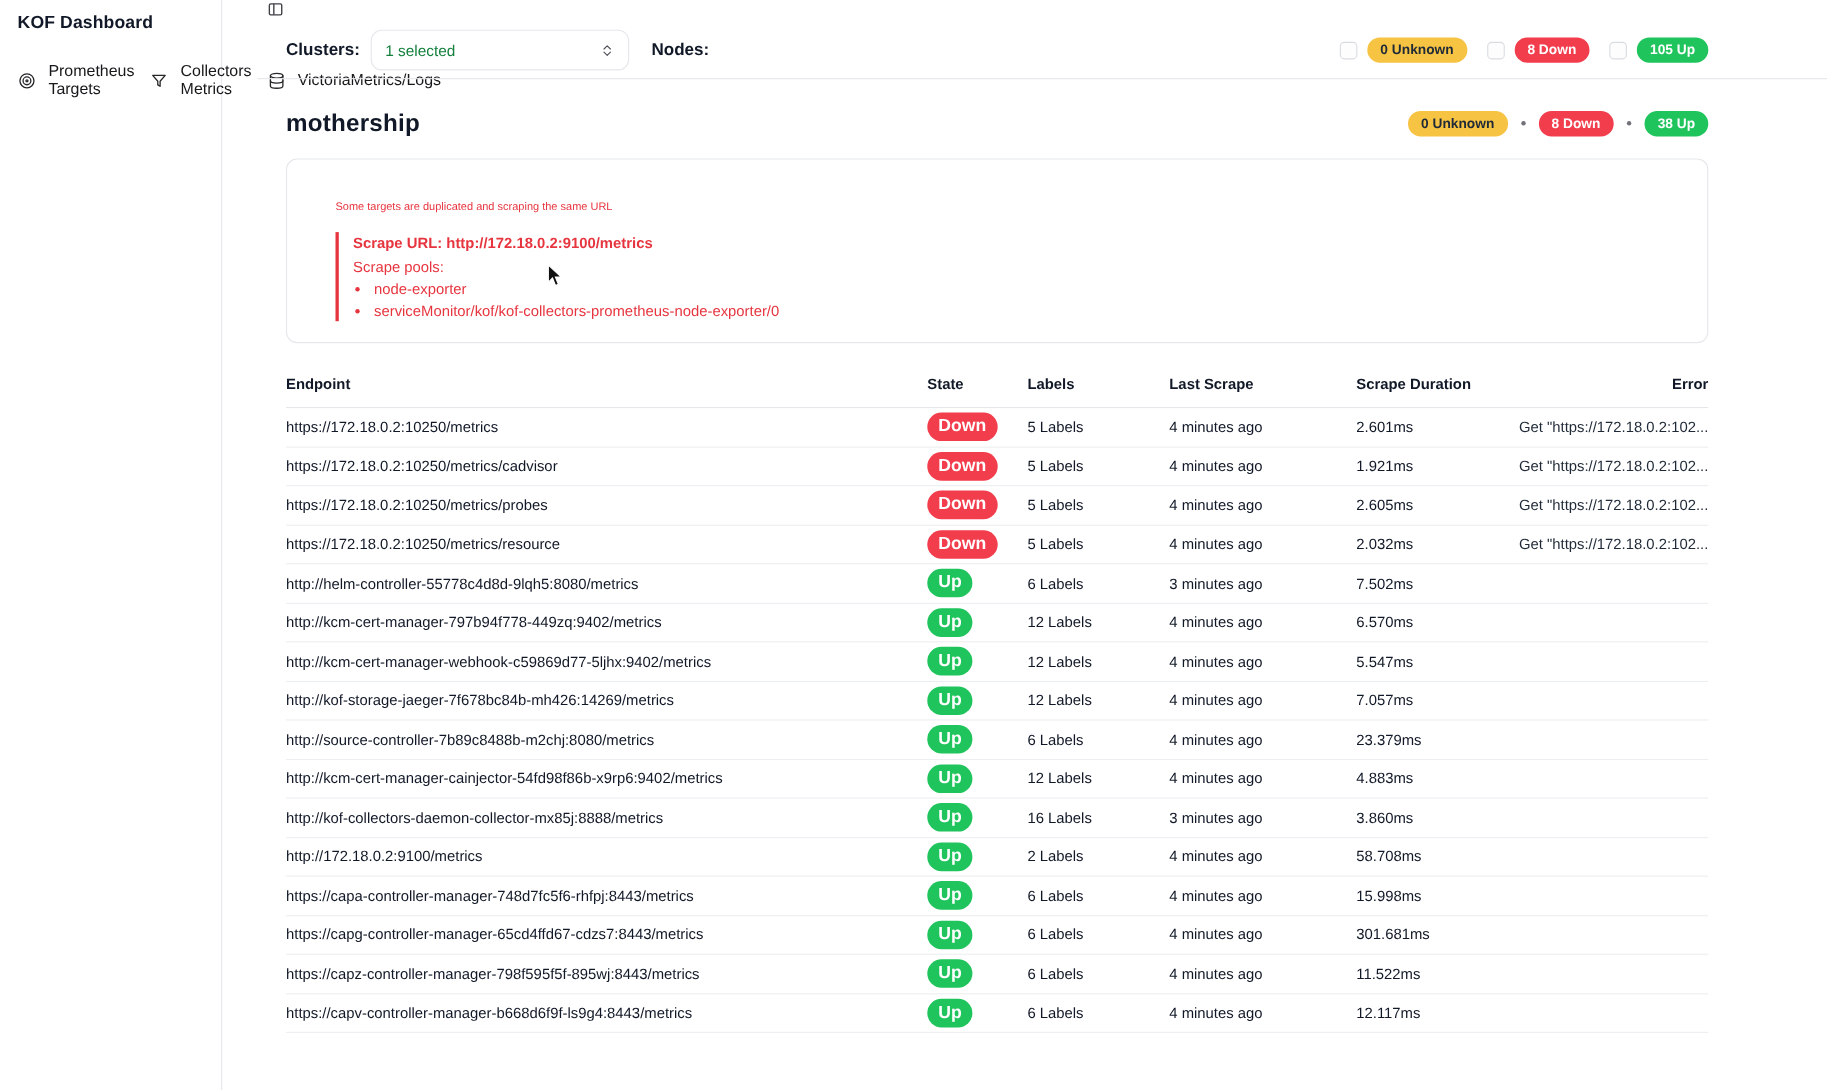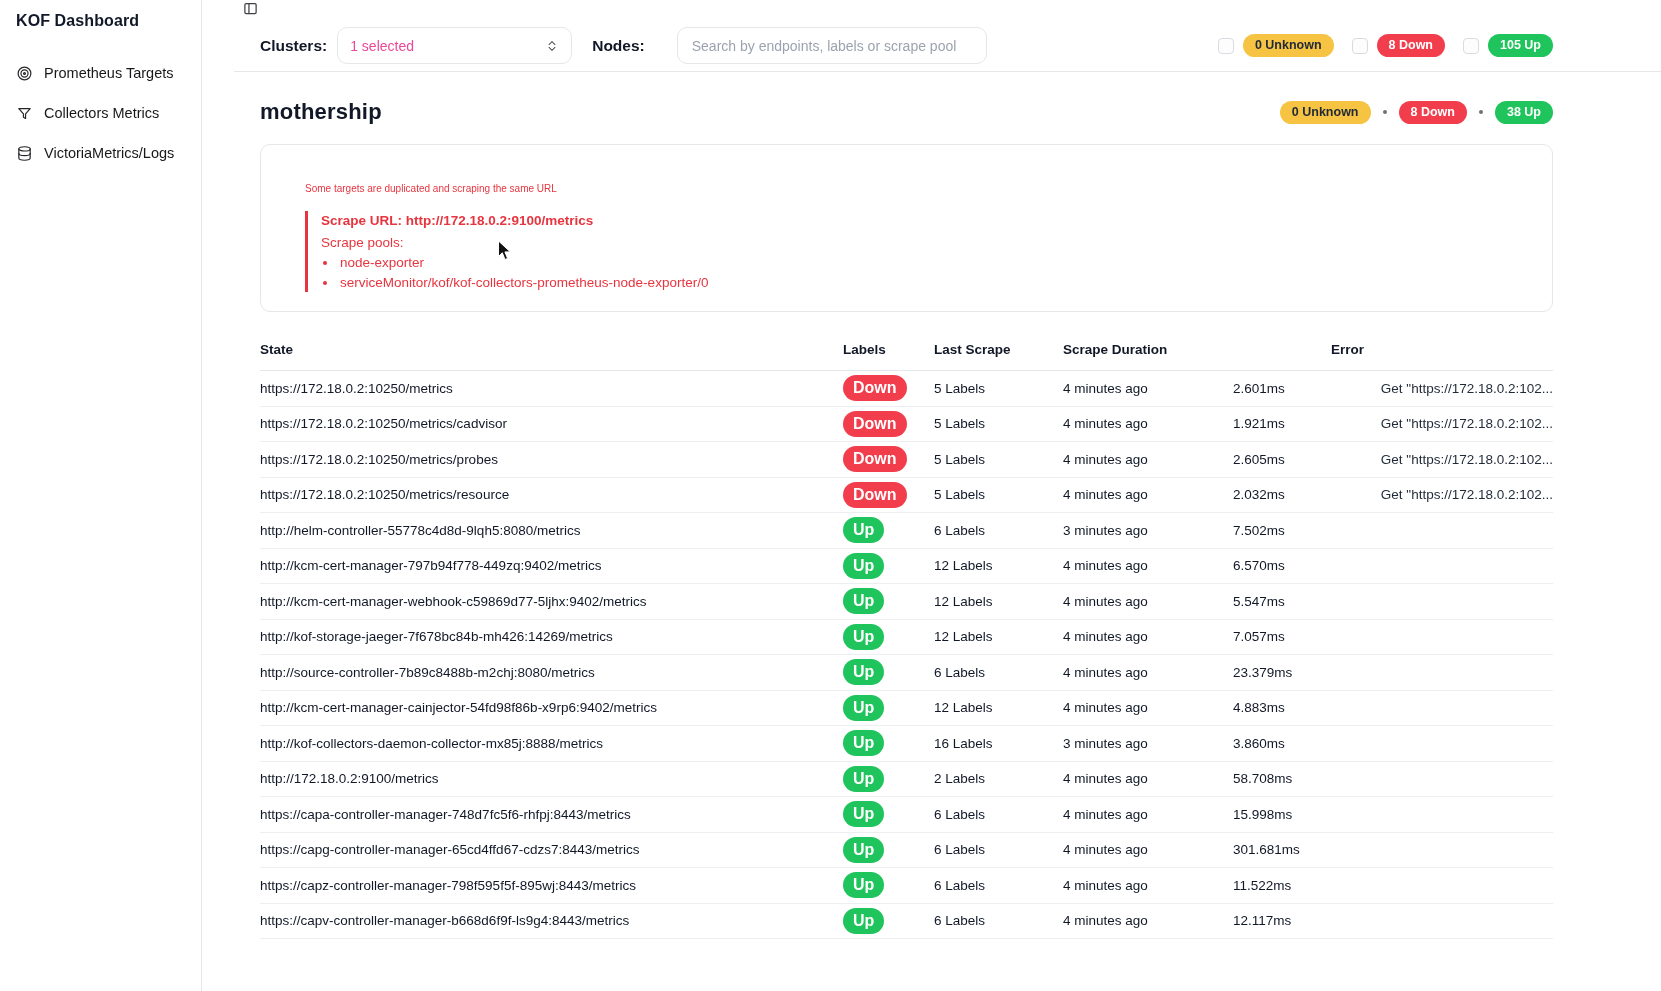--- a/index.html
+++ b/index.html
@@ -6,36 +6,36 @@
     --c-unknown:#f6c343; --c-down:#f23d4c; --c-up:#1fc45c; --c-warning:#e7353f;
     --border:#e5e7eb; --row-border:#edeef1; --text:#111827; --muted:#9ca3af;
   }
   *{box-sizing:border-box; margin:0; padding:0;}
   html,body{width:1661px; height:991px; overflow:hidden; background:#fff;
     font-family:"Liberation Sans", sans-serif; color:var(--text);}
   
   .sidebar{position:absolute; left:0; top:0; bottom:0; width:202px;
     border-right:1px solid var(--border); padding:12px 16px; background:#fff;}
   .sidebar-title{font-size:16px; font-weight:700; letter-spacing:.1px;}
-  .nav{margin-top:30px; display:flex; flex-direction:column; gap:14px;}
+  .nav{margin-top:30px; display:flex; flex-direction:row; gap:14px;}
   .nav-item{display:flex; align-items:center; gap:11px; height:26px;
     font-size:14.5px; color:#18181b; cursor:pointer; border-radius:6px;}
   .nav-item svg{width:17px; height:17px; stroke:#27272a; fill:none; stroke-width:1.7;
     stroke-linecap:round; stroke-linejoin:round; flex:0 0 auto;}
   
   .main{position:absolute; left:234px; top:0; right:0; bottom:0;}
   .panel-toggle{position:absolute; top:1px; left:9px; width:15px; height:15px;
     cursor:pointer; color:#3f3f46;}
   .panel-toggle svg{width:15px; height:15px; stroke:currentColor; fill:none; stroke-width:2;}
   .toolbar{height:72px; border-bottom:1px solid var(--border);
     display:flex; align-items:center; padding:20px 108px 0 26px;}
   .tb-label{font-size:15.5px; font-weight:700; margin-right:10px; white-space:nowrap;}
   .select{display:flex; align-items:center; justify-content:space-between;
     width:235px; height:37px; border:1px solid var(--border); border-radius:10px;
-    padding:0 12px; font-size:14px; color:#ec4899; cursor:pointer; background:#fff;}
+    padding:0 12px; font-size:14px; color:#15803d; cursor:pointer; background:#fff;}
   .select .chev{width:14px; height:14px; stroke:#52525b; fill:none; stroke-width:1.8;
     stroke-linecap:round; stroke-linejoin:round;}
   .gap20{width:20px;} .gap22{width:22px;}
   .search-input{width:310px; height:37px; border:1px solid var(--border);
     border-radius:10px; padding:0 14px; font-size:14px; font-family:inherit; outline:none; color:#111;}
   .search-input::placeholder{color:var(--muted);}
   .filters{margin-left:auto; display:flex; align-items:center; gap:18px;}
   .filter-pair{display:flex; align-items:center; gap:9px;}
   .checkbox{width:16px; height:16px; border:1px solid #d8dce1; border-radius:4px;
     background:#fdfdfd; cursor:pointer; flex:0 0 auto;}
@@ -123,21 +123,20 @@
     <div class="select">
       <span>1 selected</span>
       <svg class="chev" viewBox="0 0 24 24">
           <path d="m7 9.5 5-5 5 5"></path>
           <path d="m7 14.5 5 5 5-5"></path>
         </svg>
     </div>
     <span class="gap20"></span>
     <span class="tb-label">Nodes:</span>
     <span class="gap22"></span>
-    <input class="search-input" type="text" placeholder="Search by endpoints, labels or scrape pool" style="">
     <div class="filters">
       <div class="filter-pair">
         <div class="checkbox"></div>
         <span class="badge unknown">0 Unknown</span>
       </div>
       <div class="filter-pair">
         <div class="checkbox"></div>
         <span class="badge down">8 Down</span>
       </div>
       <div class="filter-pair">
@@ -166,20 +165,21 @@
         <div class="warn-pools-label">Scrape pools:</div>
         <ul class="warn-pools">
           <li>node-exporter</li>
           <li>serviceMonitor/kof/kof-collectors-prometheus-node-exporter/0</li>
         </ul>
       </div>
     </div>
 
     <div class="table">
       <div class="thead">
+        <div>Endpoint</div>
         <div>State</div>
         <div>Labels</div>
         <div>Last Scrape</div>
         <div>Scrape Duration</div>
         <div class="cell-right">Error</div>
       </div>
       <div id="table-body">
           <div class="trow">
             <div class="cell-endpoint">https://172.18.0.2:10250/metrics</div>
             <div><span class="state-badge badge down">Down</span></div>

